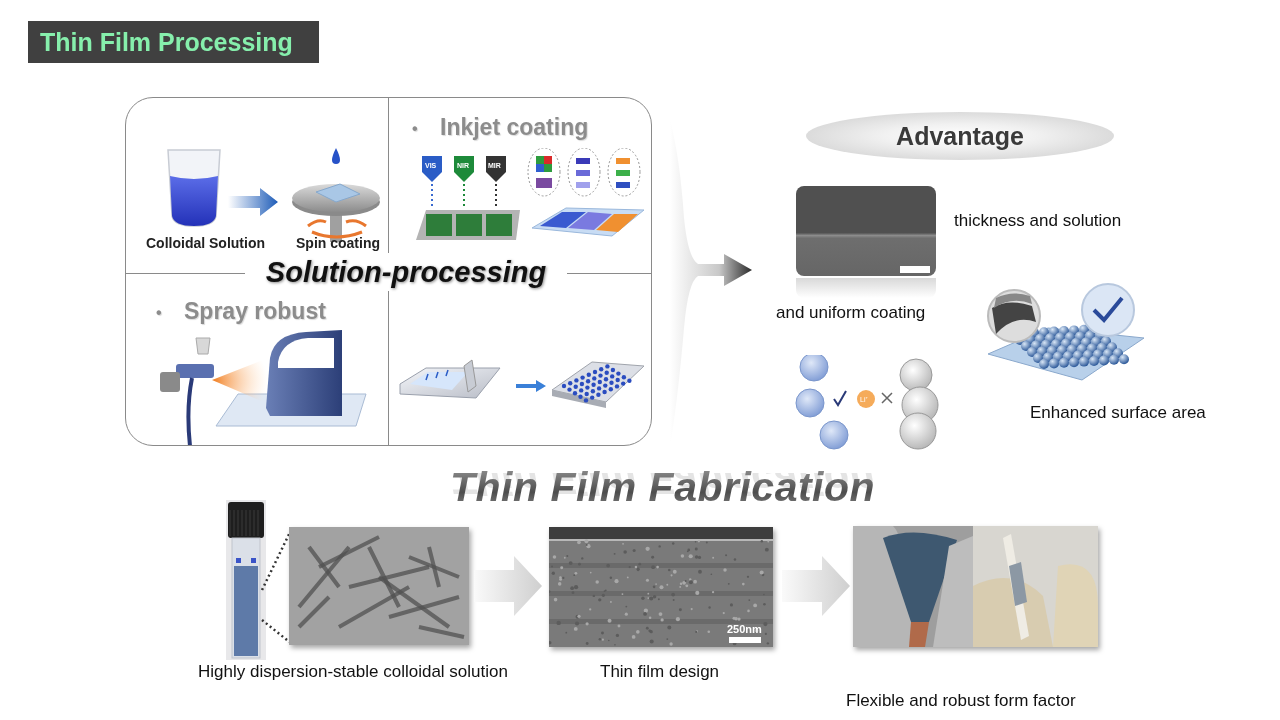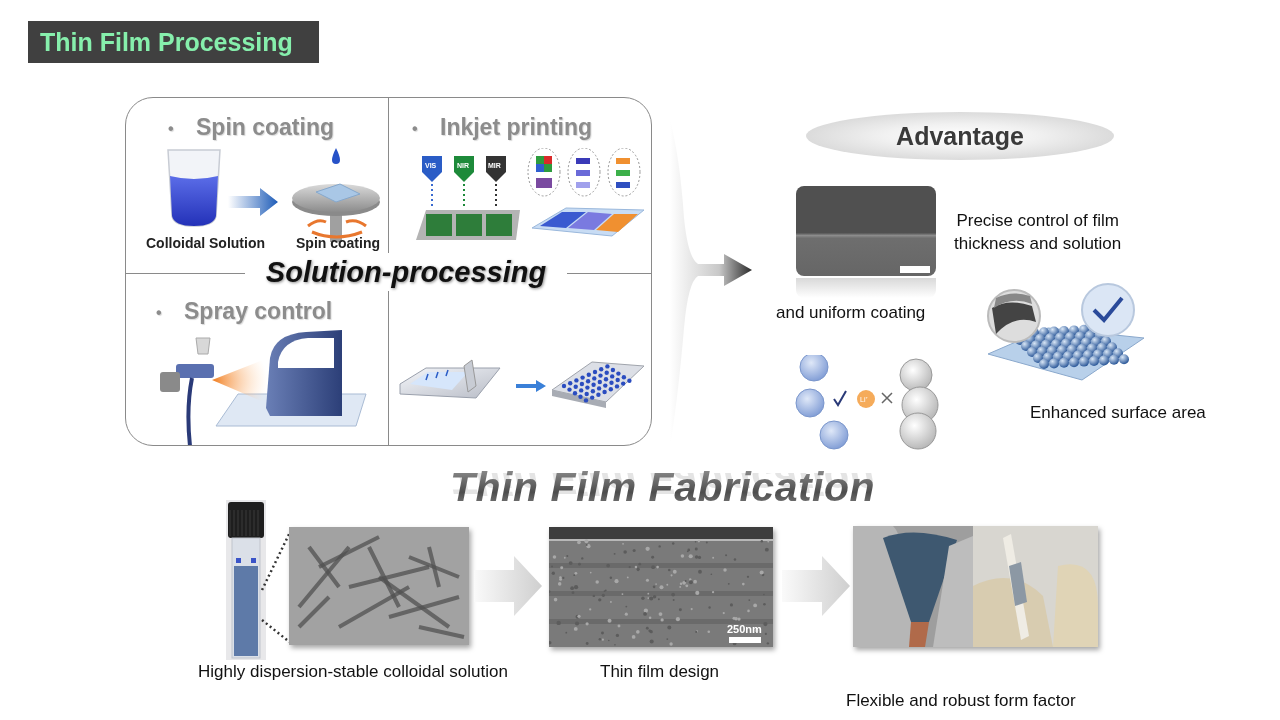--- a/index.html
+++ b/index.html
@@ -62,23 +62,20 @@
 </style>
 </head>
 <body>
 
 <div class="abs title-bar">Thin Film Processing</div>
 
 <div class="abs panel">
   <div class="abs divider-v"></div>
   <div class="abs divider-h"></div>
 
-  <div class="abs quad-title" style="left:42px; top:16px;">
-    <span class="bullet">•</span><span>Spin coating</span>
-  </div>
   <svg class="abs" style="left:14px; top:44px;" width="250" height="112">
     <defs>
       <linearGradient id="beakerLiquid" x1="0" x2="0" y1="0" y2="1">
         <stop offset="0" stop-color="#5b6de8"></stop>
           <stop offset="1" stop-color="#2331b8"></stop>
       </linearGradient>
       <linearGradient id="blueArrow" x1="0" x2="1">
         <stop offset="0" stop-color="#ffffff"></stop>
           <stop offset="1" stop-color="#1e5cb8"></stop>
       </linearGradient>
@@ -100,21 +97,21 @@
       <polygon points="176,50 200,42 220,52 196,60" fill="#a9c7e6" stroke="#86a8cc" stroke-width="1"></polygon>
       <path d="M168 84 Q178 76 186 80" stroke="#e8772e" stroke-width="3" fill="none"></path>
       <path d="M206 80 Q216 76 226 84" stroke="#e8772e" stroke-width="3" fill="none"></path>
       <path d="M172 90 Q196 100 222 90" stroke="#e8772e" stroke-width="3" fill="none"></path>
     </g>
   </svg>
   <div class="abs small-label" style="left:20px; top:137px;">Colloidal Solution</div>
   <div class="abs small-label" style="left:170px; top:137px;">Spin coating</div>
 
   <div class="abs quad-title" style="left:286px; top:16px;">
-    <span class="bullet">•</span><span>Inkjet printing</span>
+    <span class="bullet">•</span><span>Inkjet coating</span>
   </div>
   <svg class="abs" style="left:290px; top:50px;" width="230" height="96">
     <g>
       <path d="M6 8 h20 v16 l-10 10 l-10 -10 z" fill="#2a5cc6"></path>
       <path d="M38 8 h20 v16 l-10 10 l-10 -10 z" fill="#1d8a3a"></path>
       <path d="M70 8 h20 v16 l-10 10 l-10 -10 z" fill="#333"></path>
       <line x1="16" y1="36" x2="16" y2="58" stroke="#3a6ad0" stroke-width="2" stroke-dasharray="2,3"></line>
       <line x1="48" y1="36" x2="48" y2="58" stroke="#1d8a3a" stroke-width="2" stroke-dasharray="2,3"></line>
       <line x1="80" y1="36" x2="80" y2="58" stroke="#333" stroke-width="2" stroke-dasharray="2,3"></line>
     </g>
@@ -143,21 +140,21 @@
       <rect x="200" y="22" width="14" height="6" fill="#3cb04a"></rect>
       <rect x="200" y="34" width="14" height="6" fill="#2f4fc0"></rect>
       <polygon points="116,80 150,60 228,62 196,88" fill="#c8dcf4" stroke="#9ab8dc"></polygon>
       <polygon points="124,78 146,64 170,64 150,80" fill="#3a5ad0"></polygon>
       <polygon points="152,80 172,64 196,66 178,82" fill="#7a7ae0"></polygon>
       <polygon points="180,82 198,66 222,66 202,84" fill="#f09030"></polygon>
     </g>
   </svg>
 
   <div class="abs quad-title" style="left:30px; top:200px;">
-    <span class="bullet">•</span><span>Spray control</span>
+    <span class="bullet">•</span><span>Spray robust</span>
   </div>
   <svg class="abs" style="left:20px; top:230px;" width="240" height="118">
     <defs>
       <linearGradient id="doorG" x1="0" x2="1">
         <stop offset="0" stop-color="#6a7fb6"></stop>
           <stop offset="1" stop-color="#2c3f78"></stop>
       </linearGradient>
       <radialGradient id="sprayG" cx="0" cy="0.5" r="1">
         <stop offset="0" stop-color="#f07a1a"></stop>
           <stop offset="1" stop-color="#ffd7b0" stop-opacity="0"></stop>
@@ -257,21 +254,20 @@
 </svg>
 
 <div class="abs adv-ellipse">Advantage</div>
 
 <div class="abs sem1">
   <div class="abs scalebar" style="left:104px; top:80px; width:30px; height:7px;"></div>
 </div>
 <div class="abs sem1-reflect"></div>
 
 <div class="abs adv-text" style="left:954px; top:209px;">
-  <div>Precise control of film</div>
   <div>thickness and solution</div>
 </div>
 
 <div class="abs adv-text" style="left:776px; top:301px;">
   <div>and uniform coating</div>
 </div>
 
 <svg class="abs" style="left:790px; top:355px;" width="160" height="100">
   <defs>
     <radialGradient id="blueBall" cx="0.4" cy="0.35" r="0.7">

